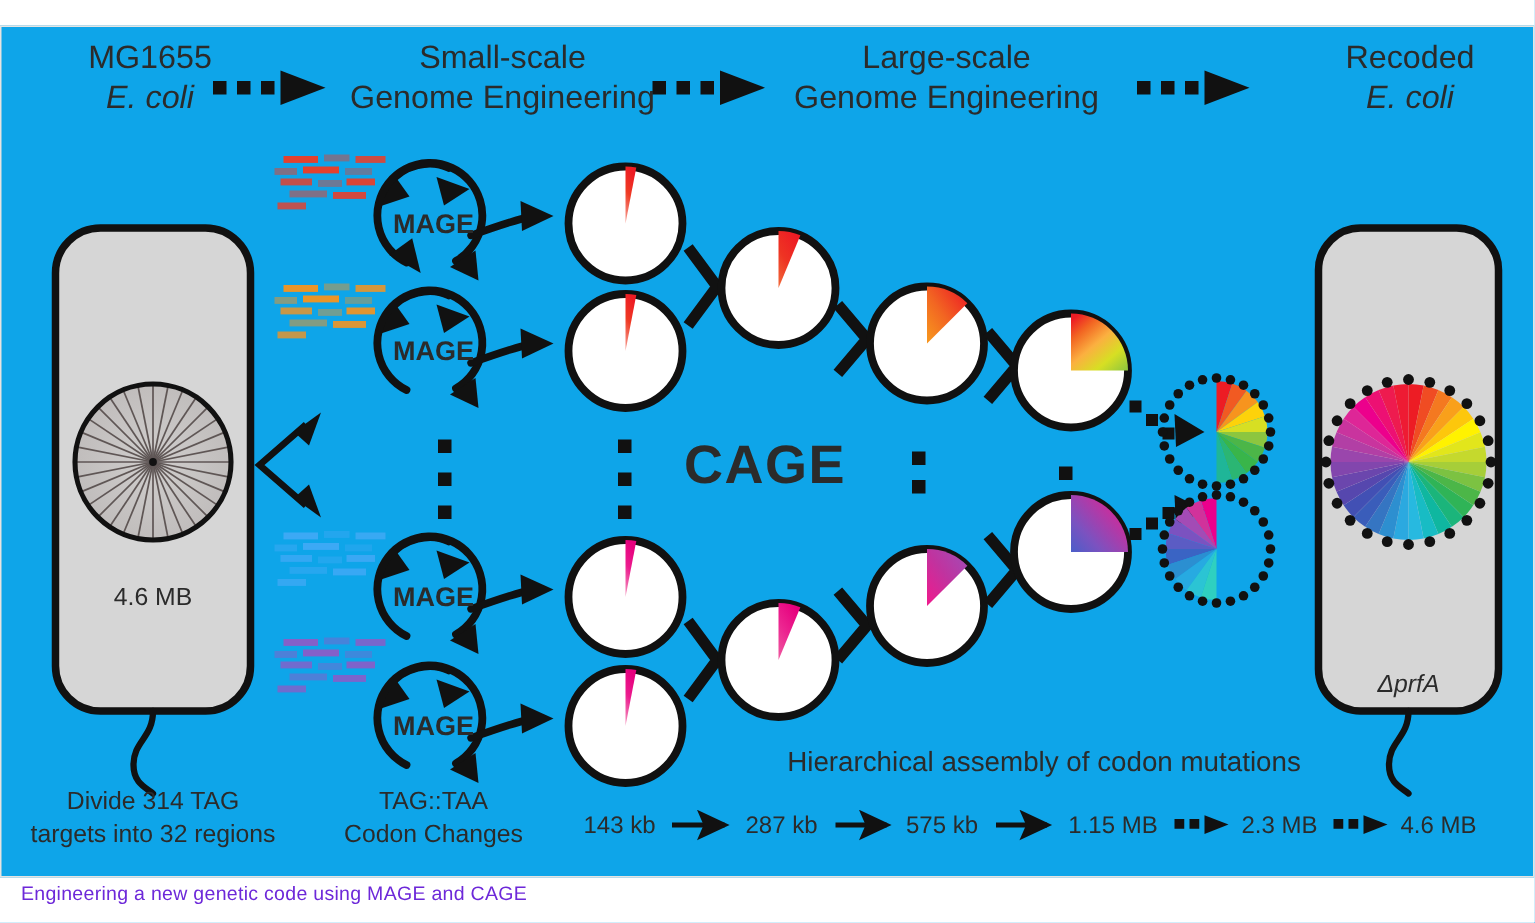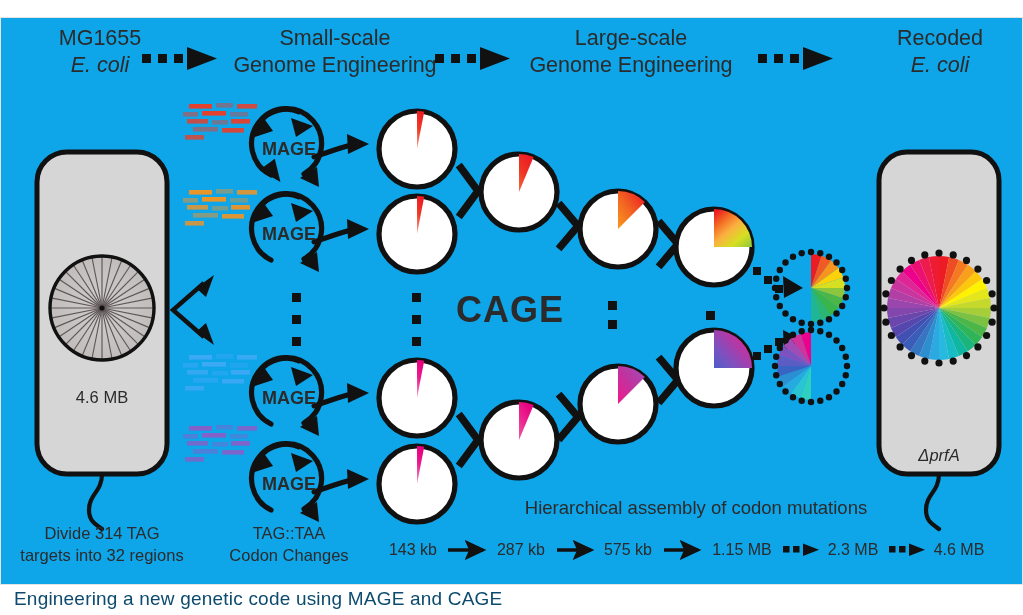--- a/index.html
+++ b/index.html
@@ -1,20 +1,20 @@
 <!DOCTYPE html>
 <html><head>
 <meta charset="utf-8">
 <style>
   html,body{margin:0;padding:0;background:#ffffff;}
   body{font-family:"Liberation Sans",sans-serif;}
   #root{position:relative;width:1023px;height:615px;overflow:hidden;background:#ffffff;}
   #figure{position:absolute;left:0;top:17px;width:1023px;height:568px;background:#0ea5e9;
           border:1px solid #e6e4e1;box-sizing:border-box;overflow:hidden;}
-  #caption{position:absolute;left:14px;top:588px;width:900px;font-size:19px;color:#0c4a6e;
+  #caption{position:absolute;left:14px;top:588px;width:900px;font-size:13px;color:#6d28d9;
            letter-spacing:.2px;white-space:nowrap;}
   svg{display:block;}
   .t{font-family:"Liberation Sans",sans-serif;fill:#2b2b2b;}
   .hdr{font-size:21.5px;}
   .hdr-i{font-size:21.5px;font-style:italic;}
   .lbl{font-size:16.5px;}
   .lbl-i{font-size:16.5px;font-style:italic;}
   .mage{font-size:18px;font-weight:700;}
   .cage{font-size:36px;font-weight:700;letter-spacing:1px;}
   .size{font-size:16px;}

